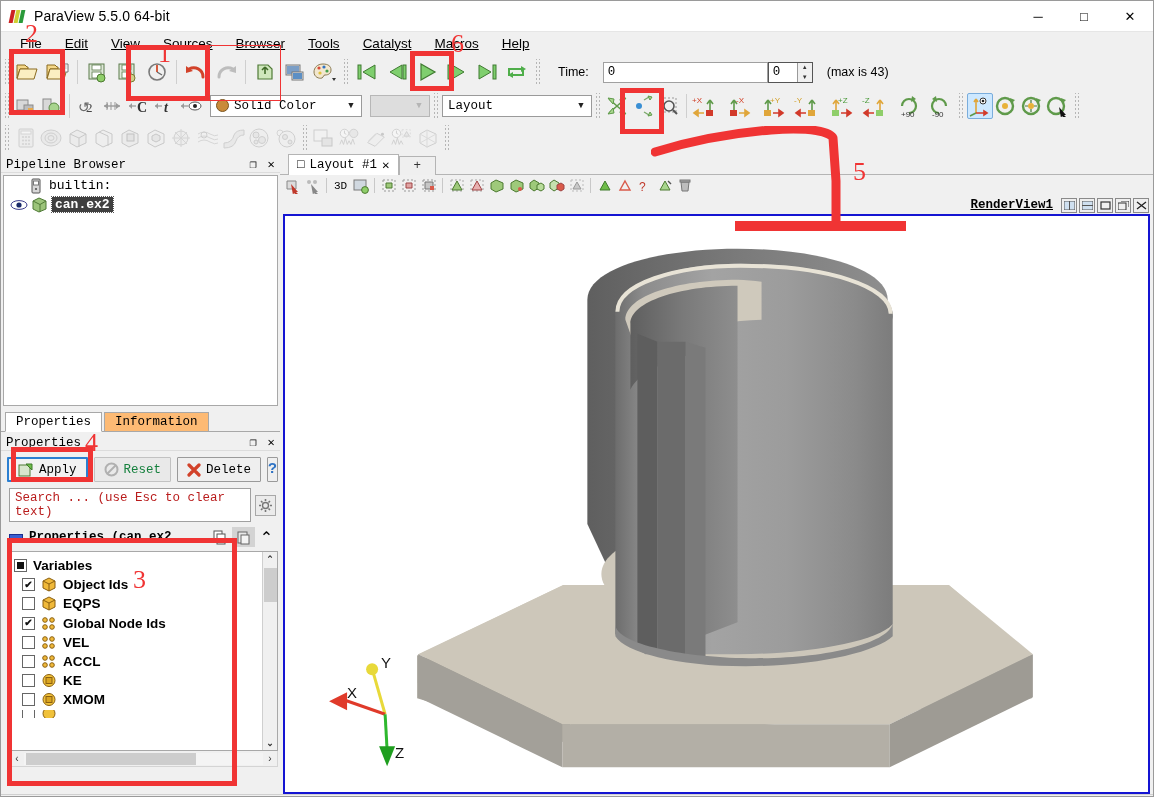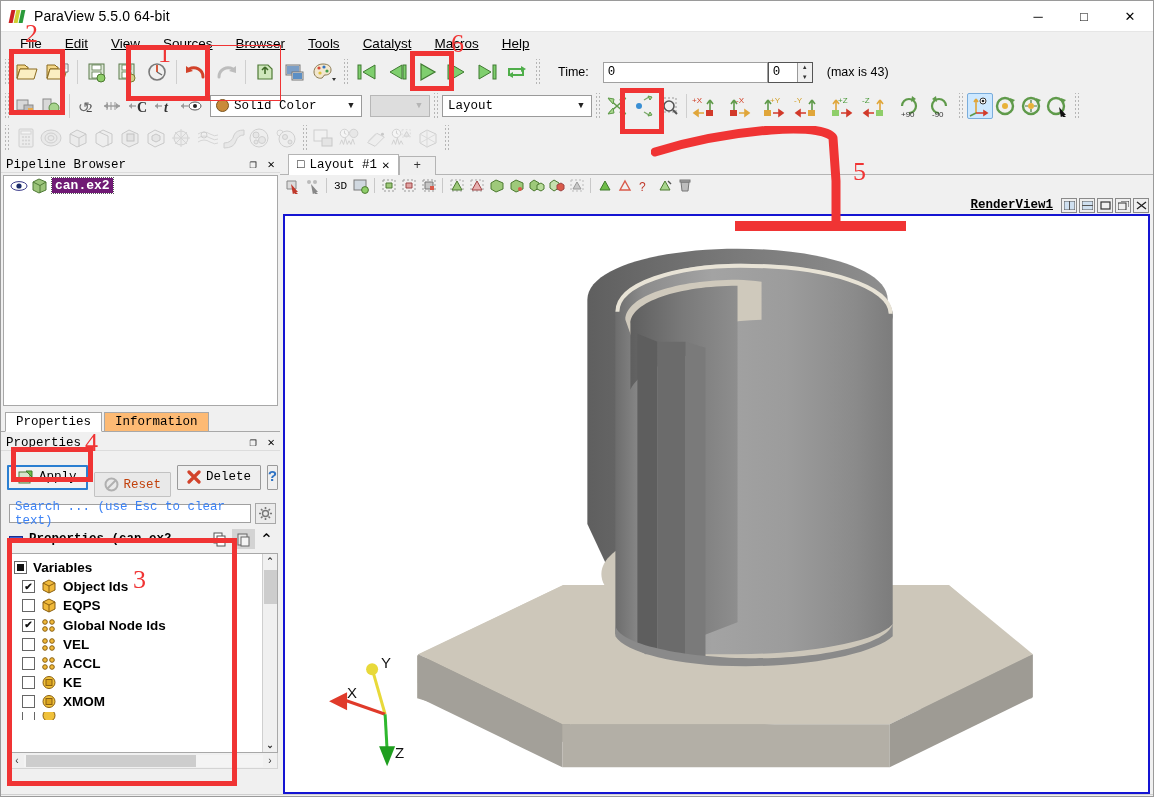--- a/index.html
+++ b/index.html
@@ -148,21 +148,21 @@
     background:#fff; border:1px solid #a8a8a8; margin:2px 2px 0 2px;
     flex: 0 0 auto; height: 231px; position:relative; overflow:hidden;
   }
   .trow { display:flex; align-items:center; height:19px; padding-left:4px; }
   .eye { width:22px; display:flex; align-items:center; justify-content:center; }
   .tlabeltext {
     font-family:"Liberation Mono", monospace; font-size:13px; color:#000;
     padding:0 3px; white-space:nowrap;
   }
   .tlabeltext.sel {
-    background:#701a75; color:#fff; outline:1px dotted #555; font-weight:bold;
+    background:#404040; color:#fff; outline:1px dotted #555; font-weight:bold;
   }
 
   .tabstrip {
     display:flex; align-items:flex-end; height:20px; margin-top:6px;
     padding-left:4px; border-bottom:1px solid #a8a8a8;
   }
   .tab {
     font-family:"Liberation Mono", monospace; font-size:12.5px;
     padding:2px 10px 2px 10px; border:1px solid #a8a8a8;
     background:#fdba74; margin-right:2px; cursor:default;
@@ -171,28 +171,28 @@
   .tab.on { background:#fff; border-bottom:1px solid #fff; margin-bottom:-1px; }
 
   .propbtns { display:flex; align-items:center; gap:6px; padding:6px 4px 4px 6px; }
   .pbtn {
     height:25px; border:1px solid #9a9a9a; background:#efefef;
     display:flex; align-items:center; gap:5px; padding:0 9px;
     font-family:"Liberation Mono", monospace; font-size:12.5px; color:#000;
     cursor:default; border-radius:1px;
   }
   .pbtn.apply { border:2px solid #2b7fd1; background:#f2f2f2; }
-  .pbtn.dis { color:#c2410c; background:#e9e9e9; border-color:#c2c2c2;margin-top:15px; }
+  .pbtn.dis { color:#15803d; background:#e9e9e9; border-color:#c2c2c2; }
   .pbtn.help { width:30px; justify-content:center; padding:0; }
 
   .searchrow { display:flex; align-items:center; padding:2px 4px 3px 8px; gap:4px; }
   .searchbox {
-    flex:1; height:19px; border:1px solid #a0a0a0; background:#fff;
+    flex:1; height:34px; border:1px solid #a0a0a0; background:#fff;
     display:flex; align-items:center; padding-left:5px;
-    font-family:"Liberation Mono", monospace; font-size:12.5px; color:#3b82f6;
+    font-family:"Liberation Mono", monospace; font-size:12.5px; color:#b91c1c;
   }
   .gearbtn { width:21px; height:21px; border:1px solid #a8a8a8; background:#ebebeb;
              display:flex; align-items:center; justify-content:center; }
 
   .propsection {
     display:flex; align-items:center; margin:2px 2px 0 8px;
     height:20px;
   }
   .psec-title {
     font-family:"Liberation Mono", monospace; font-size:12.5px; font-weight:bold;
@@ -790,20 +790,30 @@
 
     <div class="leftcol">
 
       <div class="dockhdr">
         <span class="t">Pipeline Browser</span>
         <span class="b">❐</span>
         <span class="b">✕</span>
       </div>
 
       <div class="tree">
+        <div class="trow" style="padding-left:26px">
+          <span style="display:inline-block;width:16px">
+            <svg width="12" height="16" viewBox="0 0 12 16">
+                <rect x="2" y="1" width="8" height="14" rx="1" fill="#d8d8d8" stroke="#555"></rect>
+                <rect x="3.5" y="3" width="5" height="4" fill="#fff" stroke="#777"></rect>
+                <circle cx="6" cy="11" r="1.1" fill="#555"></circle>
+              </svg>
+          </span>
+          <span class="tlabeltext">builtin:</span>
+        </div>
         <div class="trow">
           <span class="eye">
             <svg width="18" height="12" viewBox="0 0 18 12">
                 <ellipse cx="9" cy="6" rx="8" ry="4.4" fill="#fff" stroke="#3a3a8a" stroke-width="1"></ellipse>
                 <circle cx="9" cy="6" r="2.6" fill="#1a2a6a"></circle>
               </svg>
           </span>
           <span style="display:inline-block;width:22px">
             <svg width="20" height="18" viewBox="0 0 20 18">
                 <path d="M3 5 l6-3 l7 3 v8 l-7 3 l-6-3z" fill="#9cc47a" stroke="#4f7a36"></path>

